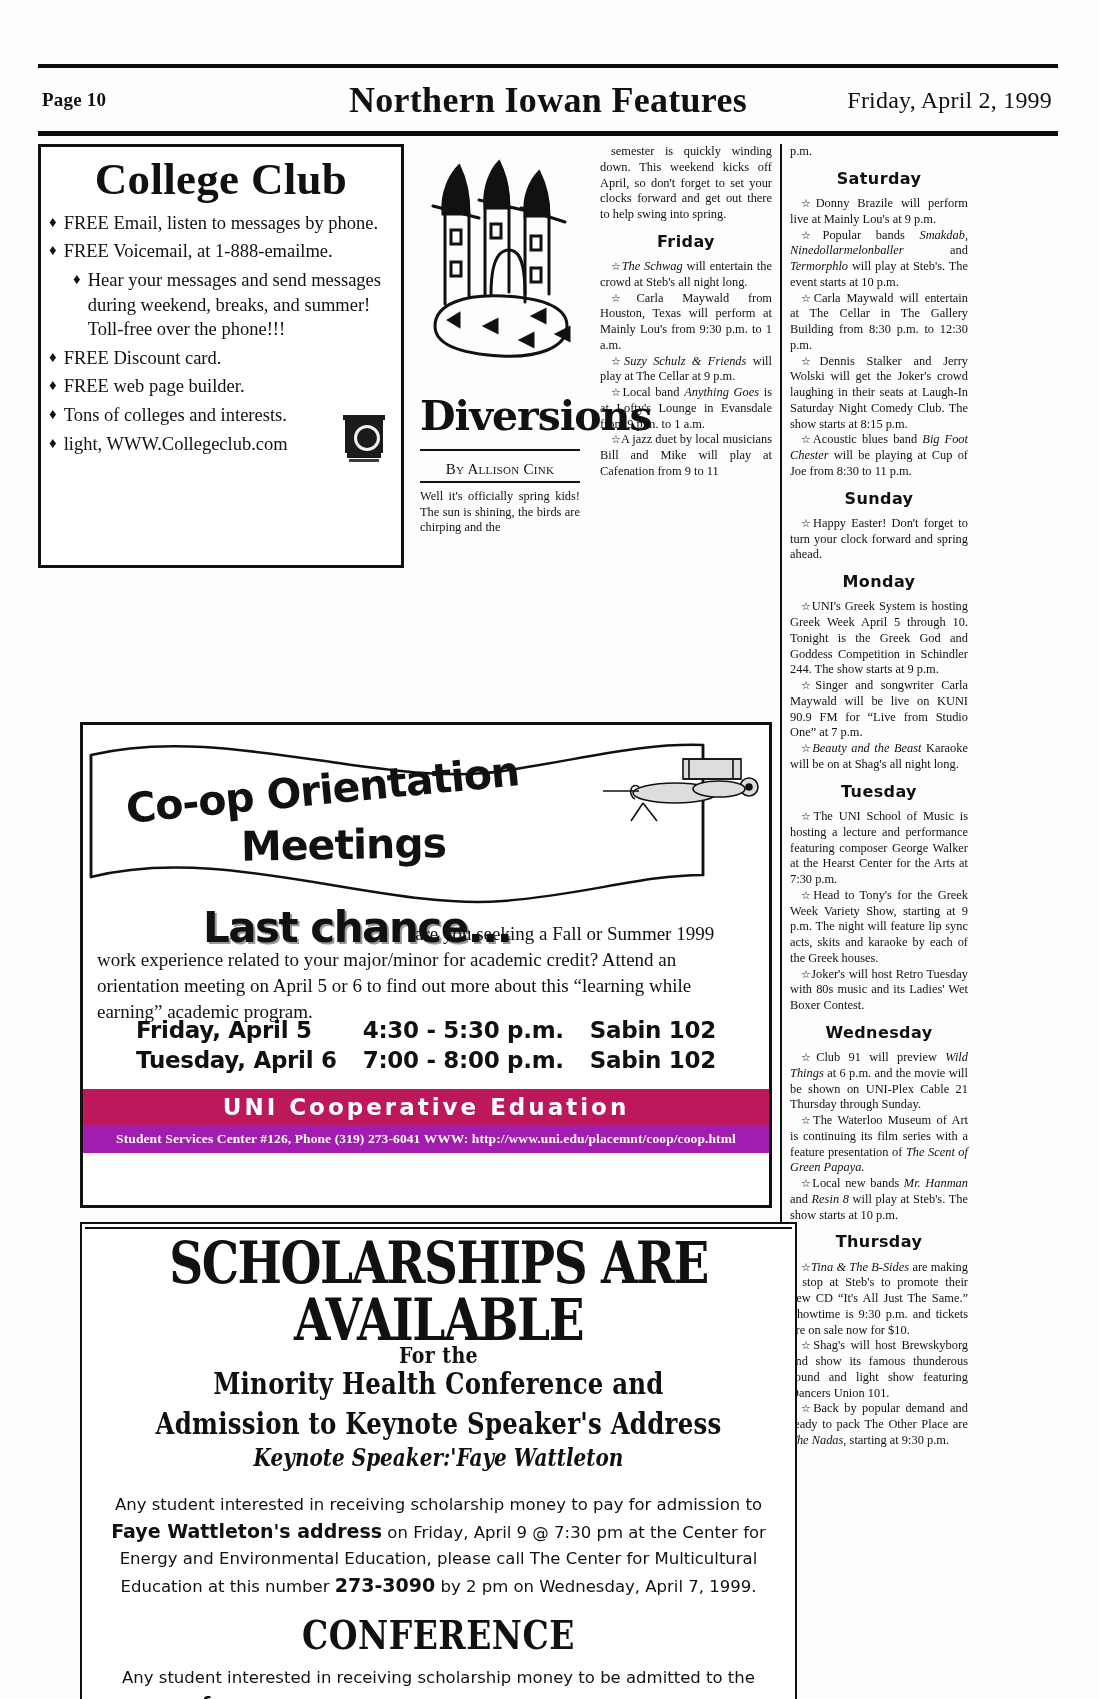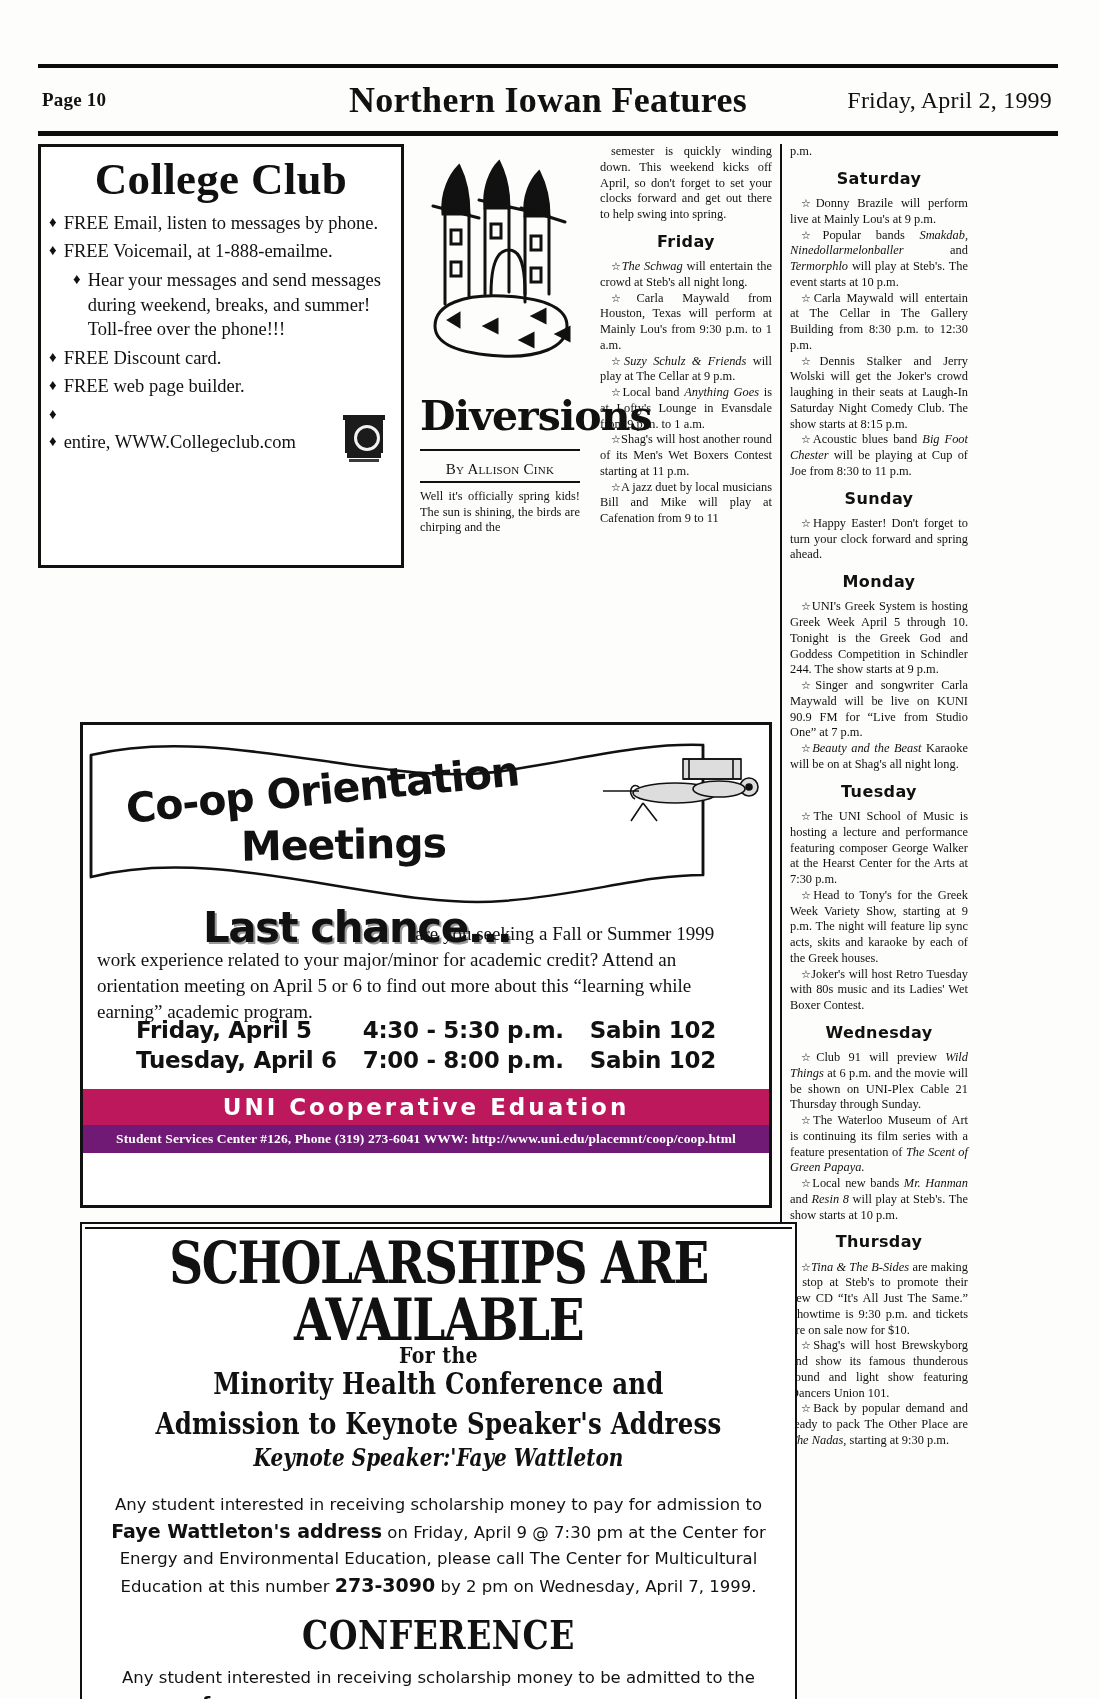--- a/index.html
+++ b/index.html
@@ -125,21 +125,21 @@
   .coop-sched table{margin:0 auto;border-collapse:collapse;}
   .coop-sched td{padding:2px 26px 2px 0;white-space:nowrap;letter-spacing:-.3px;}
   .coop-sched td:last-child{padding-right:0;}
   .coop-blackbar{
     position:absolute;left:0;right:0;top:364px;height:36px;background:#be185d;
     color:#fff;text-align:center;
     font-family:"DejaVu Sans",sans-serif;font-weight:bold;
     font-size:23px;letter-spacing:3px;line-height:36px;
   }
   .coop-foot{
-    position:absolute;left:0;right:0;top:400px;height:28px;background:#701a75;
+    position:absolute;left:0;right:0;top:400px;height:28px;background:#a21caf;
     color:#fff;text-align:center;font-size:13.5px;font-weight:bold;line-height:28px;
     letter-spacing:.1px;
   }
 
   
   .schol{
     position:absolute;left:42px;top:1078px;width:713px;height:580px;
     border:2px solid #111;background:#fff;overflow:hidden;
   }
   .schol::before{content:"";position:absolute;left:3px;right:3px;top:3px;height:2px;background:#111;}
@@ -207,24 +207,25 @@
         <li class="cc-li">
           <span class="dia">♦</span>
           <span class="txt">FREE Discount card.</span>
         </li>
         <li class="cc-li">
           <span class="dia">♦</span>
           <span class="txt">FREE web page builder.</span>
         </li>
         <li class="cc-li">
           <span class="dia">♦</span>
-        </li>
-        <li class="cc-li">
-          <span class="dia">♦</span>
-          <span class="txt">entire, WWW.Collegeclub.com</span>
+          <span class="txt">Tons of colleges and interests.</span>
+        </li>
+        <li class="cc-li">
+          <span class="dia">♦</span>
+          <span class="txt">light, WWW.Collegeclub.com</span>
         </li>
       </ul>
       <div class="cc-seal">
         <div class="bar"></div>
         <div class="blk"></div>
         <div class="cap"></div>
         <div class="cap2"></div>
       </div>
     </div>
 
@@ -262,21 +263,20 @@
     </div>
 
     <div class="mid-col">
       <div class="ev">semester is quickly winding down. This weekend kicks off April, so don't forget to set your clocks forward and&nbsp;get out there to help swing into spring.</div>
 
       <div class="daybar">Friday</div>
       <div class="ev"><span class="star">☆</span><span class="it">The Schwag</span> will entertain the crowd at Steb's all night long.</div>
       <div class="ev"><span class="star">☆</span>Carla Maywald from Houston, Texas will perform at Mainly Lou's from 9:30 p.m. to 1 a.m.</div>
       <div class="ev"><span class="star">☆</span><span class="it">Suzy Schulz &amp; Friends</span> will play at The Cellar at 9 p.m.</div>
       <div class="ev"><span class="star">☆</span>Local band <span class="it">Anything Goes</span> is at Lofty's Lounge in Evansdale from 9 p.m. to 1 a.m.</div>
-      <div class="ev"><span class="star">☆</span>Shag's will host another round of its Men's Wet Boxers Contest starting at 11 p.m.</div>
       <div class="ev"><span class="star">☆</span>A jazz duet by local musicians Bill and Mike will play at Cafenation from 9 to 11</div>
     </div>
 
     <div class="coldiv"></div>
     <div class="right-col">
       <div class="ev" style="text-indent:0">p.m.</div>
 
       <div class="daybar">Saturday</div>
       <div class="ev"><span class="star">☆</span>Donny Brazile will perform live at Mainly Lou's at 9 p.m.</div>
       <div class="ev"><span class="star">☆</span>Popular bands <span class="it">Smakdab, Ninedollarmelonballer</span> and <span class="it">Termorphlo</span> will play at Steb's. The event starts at 10 p.m.</div>

